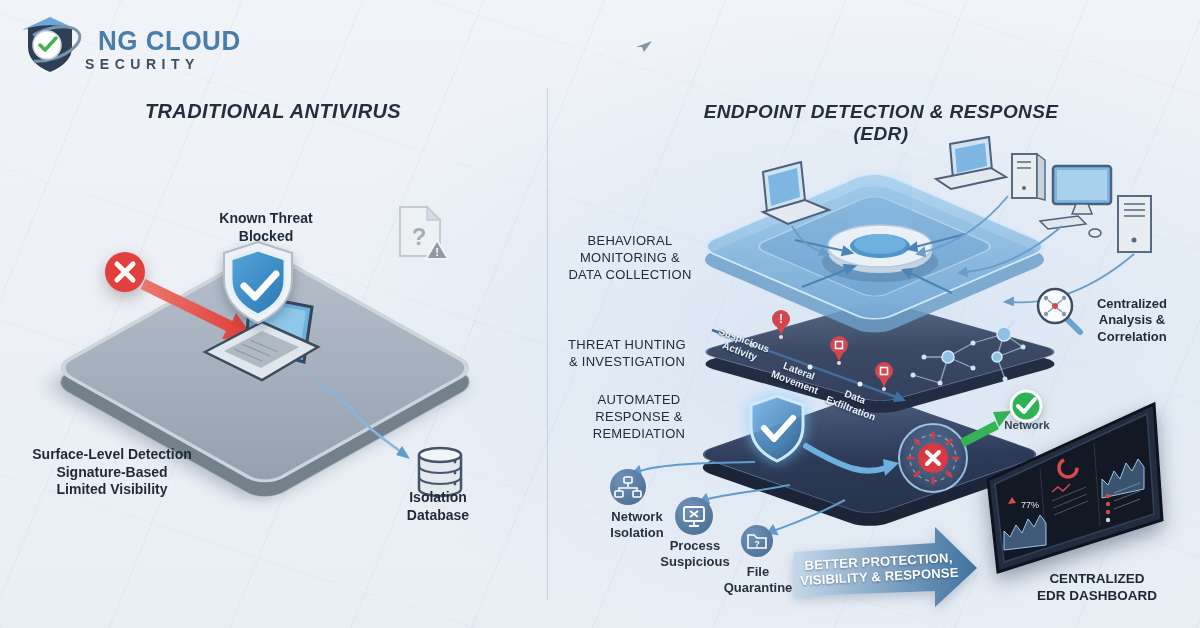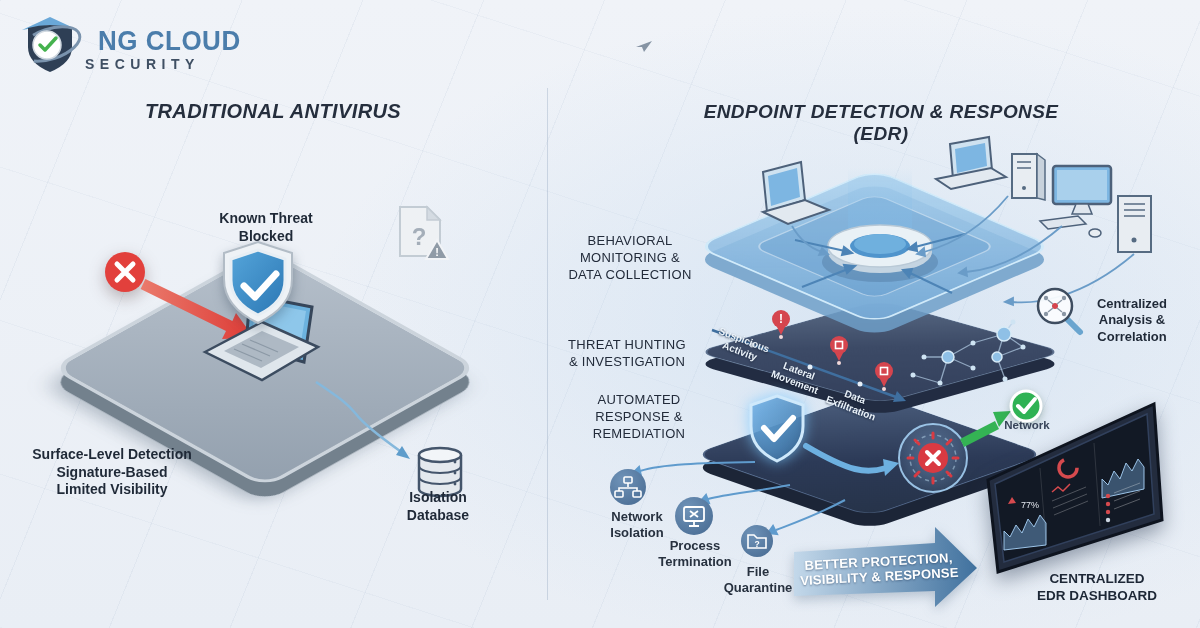--- a/index.html
+++ b/index.html
@@ -366,21 +366,21 @@
 Exfiltration</div>
 
   <div class="abs pre ctr lbl-bold" style="left:1072px;top:296px;width:120px;font-size:13px;">Centralized
 Analysis &amp;
 Correlation</div>
   <div class="abs pre ctr resolved-lbl" style="left:996px;top:419px;width:62px;">Network</div>
 
   <div class="abs pre ctr action-lbl" style="left:600px;top:509px;width:74px;">Network
 Isolation</div>
   <div class="abs pre ctr action-lbl" style="left:657px;top:538px;width:76px;">Process
-Termination</div>
+Suspicious</div>
   <div class="abs pre ctr action-lbl" style="left:720px;top:564px;width:76px;">File
 Quarantine</div>
 
   <div class="abs pre ctr banner-lbl" style="left:796px;top:555px;width:166px;">BETTER PROTECTION,
 VISIBILITY &amp; RESPONSE</div>
 
   <div class="abs pre ctr dash-lbl" style="left:1022px;top:571px;width:150px;">CENTRALIZED
 EDR DASHBOARD</div>
 
 </div>

